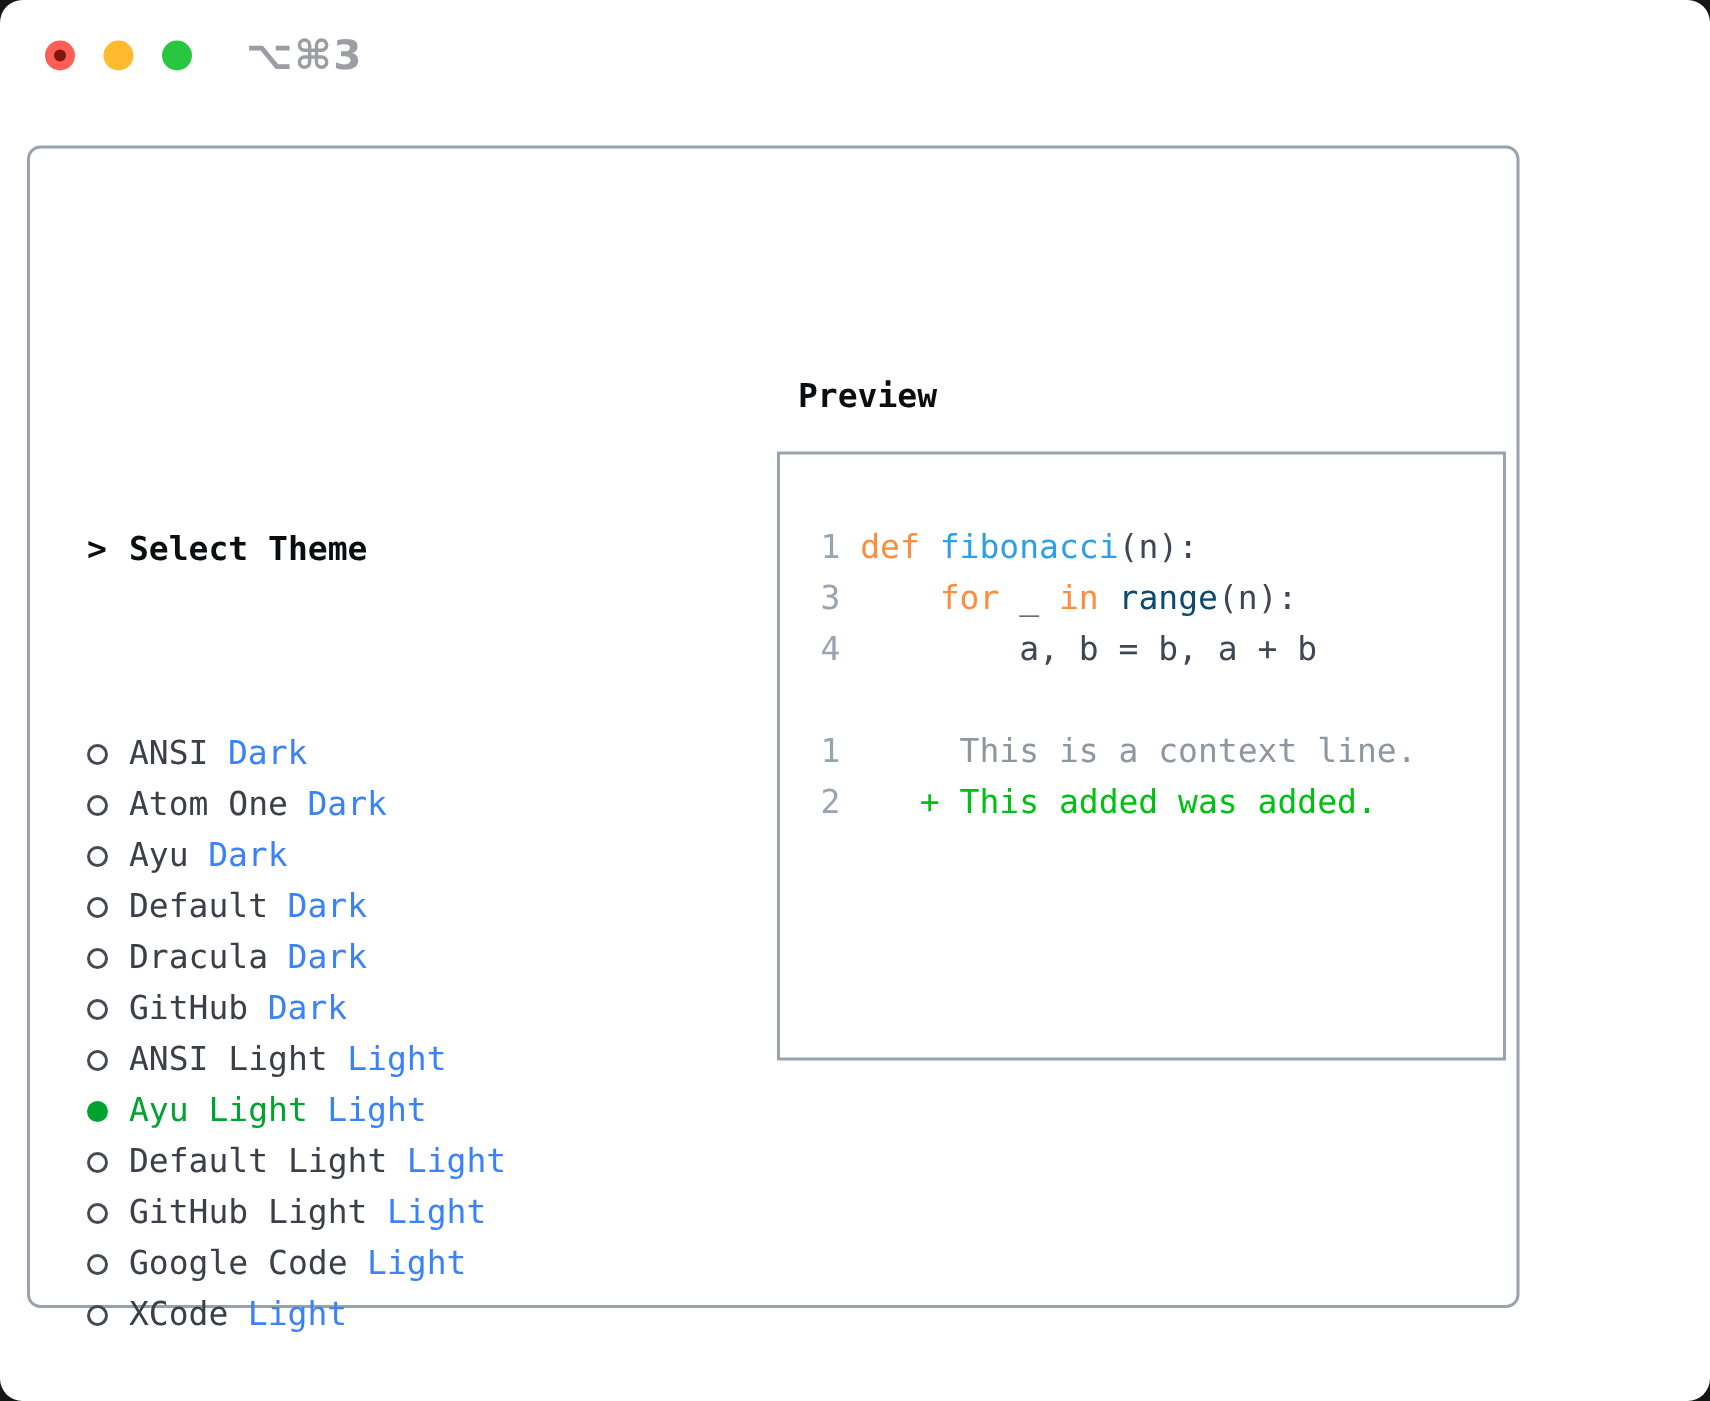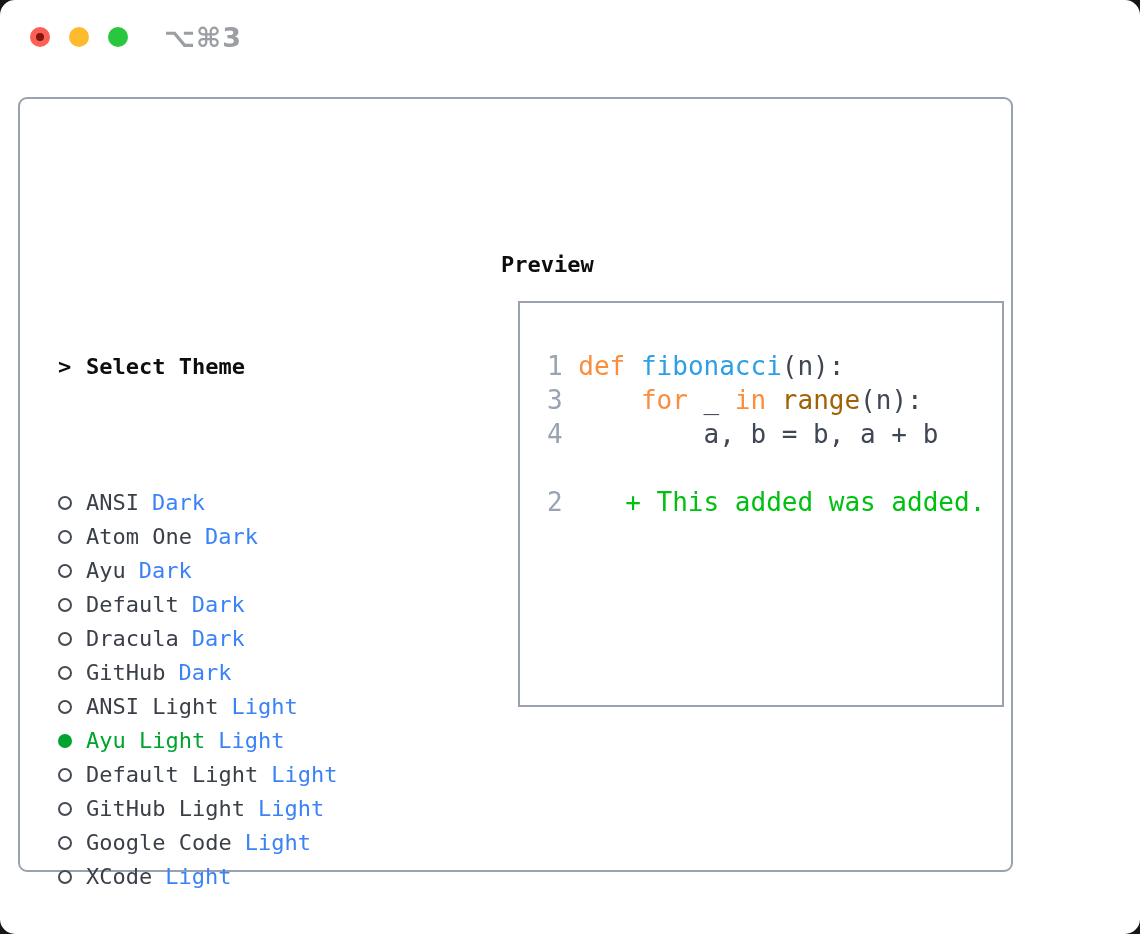--- a/index.html
+++ b/index.html
@@ -47,39 +47,39 @@
   .caret{font-weight:bold;color:#0c0d0f;}
   .hdr{font-weight:bold;color:#0c0d0f;}
   .dot{width:14px;height:14px;border-radius:50%;box-sizing:border-box;}
   .dot.outline{border:2px solid #454b54;background:transparent;}
   .dot.filled{background:#00a32e;}
   .row.selected .label{color:#00a32e;}
   .label{color:#3a3f48;}
   .tag{color:#3b82f6;margin-left:13px;}
   
   .preview-header{
-    position:absolute;left:481px;top:149px;height:34px;line-height:34px;
+    position:absolute;left:512px;top:149px;height:34px;line-height:34px;
     font-size:22px;font-weight:bold;color:#0c0d0f;
   }
   .preview-box{
     position:absolute;left:498px;top:202px;width:486px;height:406px;
     border:2.5px solid #9aa2ae;box-sizing:border-box;background:#ffffff;
   }
   .preview-code{
     padding:46px 0 0 27px;
-    font-size:26px;line-height:34px;
+    font-size:22px;line-height:34px;
   }
   .line{height:34px;white-space:pre;}
   .ln{display:inline-block;width:2ch;color:#9aa3b2;white-space:pre;}
   .seg{white-space:pre;}
   .c-code{color:#404754;}
   .c-keyword{color:#fa8d3e;}
   .c-function{color:#2e9fe6;}
   .c-number{color:#a37acc;}
-  .c-call{color:#a16207;}
+  .c-call{color:#0c4a6e;}
   .c-context{color:#8e96a0;}
   .c-deleted{color:#c23a26;}
   .c-added{color:#00c011;}
 </style>
 </head>
 <body>
 
 <div class="window">
 
   <div class="traffic">
@@ -113,18 +113,19 @@
     </div>
 
     <div class="preview-header">Preview</div>
 
     <div class="preview-box">
       <div class="preview-code" id="preview-code">
           <div class="line"><span class="ln">1</span><span class="seg c-keyword">def </span><span class="seg c-function">fibonacci</span><span class="seg c-code">(n):</span></div>
           <div class="line"><span class="ln">3</span><span class="seg c-code">    </span><span class="seg c-keyword">for</span><span class="seg c-code"> _ </span><span class="seg c-keyword">in</span><span class="seg c-code"> </span><span class="seg c-call">range</span><span class="seg c-code">(n):</span></div>
           <div class="line"><span class="ln">4</span><span class="seg c-code">        a, b = b, a + b</span></div>
           <div class="line"><span class="ln"></span></div>
+          <div class="line"><span class="ln">1</span><span class="seg c-context">     This is a context line.</span></div>
           <div class="line"><span class="ln">2</span><span class="seg c-added">   + This added was added.</span></div>
         </div>
     </div>
 
   </div>
 </div>
 
 </body></html>

